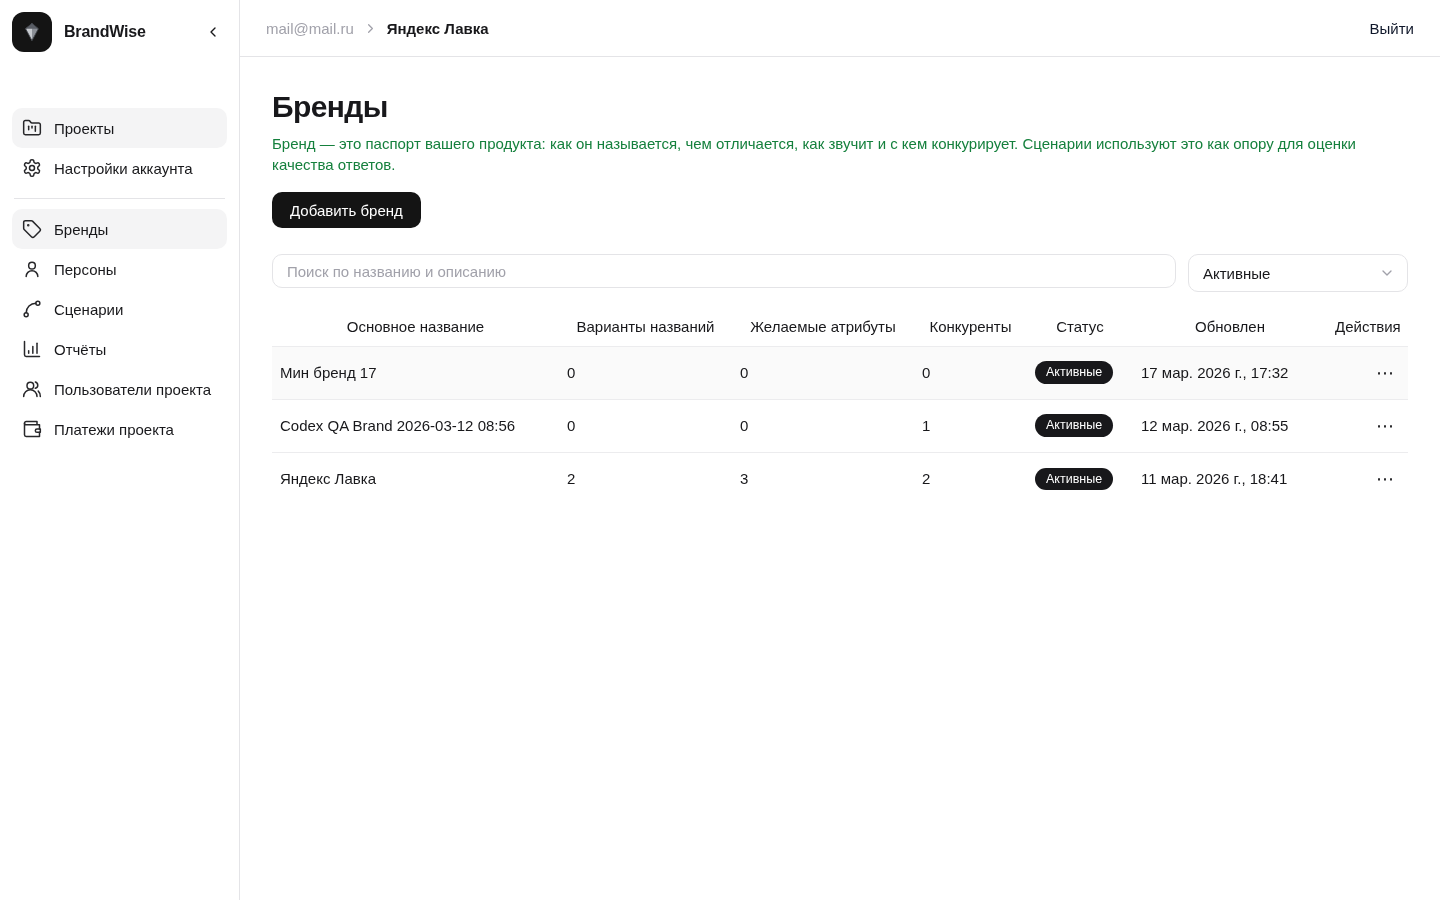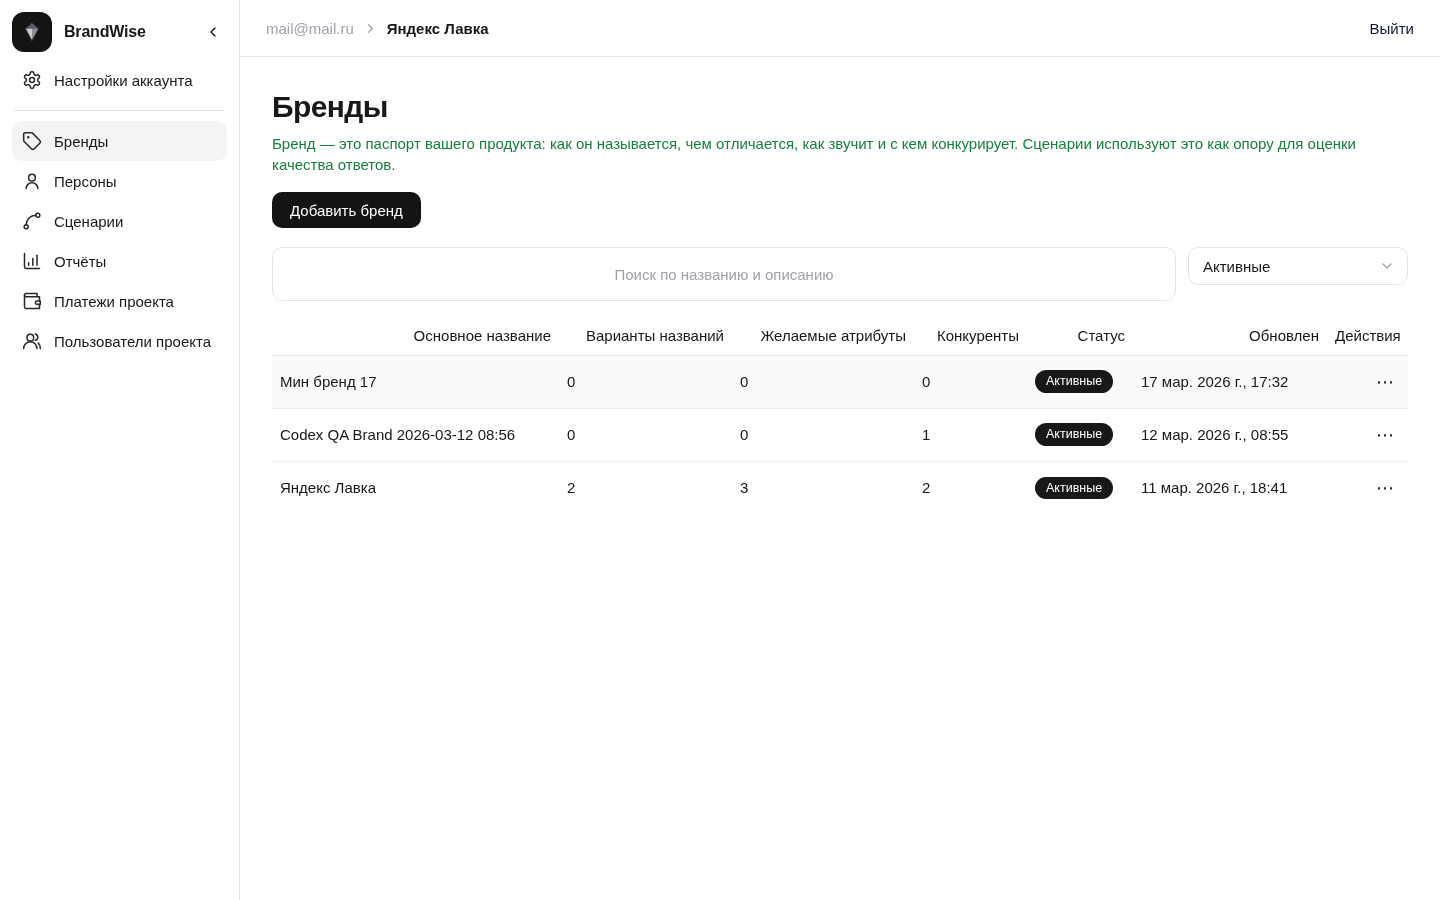--- a/index.html
+++ b/index.html
@@ -11,21 +11,21 @@
     display: flex;
   }
   svg { display: block; }
 
   
   .sidebar {
     width: 240px; min-width: 240px; height: 100%;
     border-right: 1px solid #e4e4e7;
     padding: 10px 12px;
     background: #ffffff;
-    display: flex; flex-direction: column;
+    display: flex; flex-direction: column; gap: 48px;
   }
   .logo-row { display: flex; align-items: center; gap: 12px; height: 44px; margin-bottom: 6px; padding-left: 0; }
   .logo-badge {
     width: 40px; height: 40px; border-radius: 12px; background: #141414;
     display: flex; align-items: center; justify-content: center; flex: none;
   }
   .app-name { font-size: 16px; font-weight: 700; flex: 1; letter-spacing: -0.2px; }
   .collapse-btn {
     width: 28px; height: 28px; border: none; background: transparent; border-radius: 8px;
     display: flex; align-items: center; justify-content: center; cursor: pointer; color: #18181b; padding: 0;
@@ -55,40 +55,40 @@
   }
 
   .content { padding: 33px 32px 0 32px; }
   .page-title { font-size: 30px; font-weight: 700; margin: 0 0 10px 0; letter-spacing: -0.6px; line-height: 1.1; }
   .page-desc { font-size: 15px; line-height: 1.4; color: #15803d; margin: 0 0 17px 0; }
 
   .add-btn {
     background: #141414; color: #ffffff; border: none; cursor: pointer;
     height: 36px; padding: 0 18px; border-radius: 10px;
     font-family: inherit; font-size: 15px; font-weight: 500;
-    margin-bottom: 19px;
+    margin-bottom: 26px;
   }
 
   .controls { display: flex; gap: 12px; margin-bottom: 16px; }
   .search-input {
-    flex: 1; height: 54px; border: 1px solid #e4e4e7; border-radius: 10px;
-    padding: 0 14px; font-family: inherit; font-size: 15px; color: #18181b; outline: none; text-align: center;
+    flex: 1; height: 34px; border: 1px solid #e4e4e7; border-radius: 10px;
+    padding: 0 14px; font-family: inherit; font-size: 15px; color: #18181b; outline: none;
   }
   .search-input::placeholder { color: #a1a1aa; }
   .filter-select {
     width: 220px; height: 38px; border: 1px solid #e4e4e7; border-radius: 10px;
     display: flex; align-items: center; justify-content: space-between;
     padding: 0 12px 0 14px; font-size: 15px; cursor: pointer; background: #fff;
   }
   .filter-chevron { color: #a1a1aa; }
 
   
   table.brand-table { width: 100%; border-collapse: collapse; font-size: 15px; table-layout: fixed; }
   .brand-table th {
-    text-align: right; font-weight: 500; color: #18181b;
+    text-align: center; font-weight: 500; color: #18181b;
     height: 38px; padding: 0 8px; border-bottom: 1px solid #ececee;
     white-space: nowrap; overflow: hidden;
   }
   .brand-table td { height: 53px; padding: 0 8px; white-space: nowrap; overflow: hidden; }
   .brand-table tbody tr { border-bottom: 1px solid #ececee; }
   .brand-table tbody tr:last-child { border-bottom: none; }
   .brand-table tbody tr.row-highlight { background: #fafafa; }
   .th-actions, .td-actions { text-align: right; }
   .status-badge {
     display: inline-block; background: #18181b; color: #ffffff;
@@ -114,20 +114,31 @@
     </div>
     <span class="app-name">BrandWise</span>
     <button class="collapse-btn">
       <svg width="16" height="16" viewBox="0 0 24 24" fill="none" stroke="currentColor" stroke-width="2" stroke-linecap="round" stroke-linejoin="round">
           <path d="m15 18-6-6 6-6"></path>
         </svg>
     </button>
   </div>
 
   <nav>
+    <div class="nav-item active">
+      <span class="nav-icon">
+        <svg width="20" height="20" viewBox="0 0 24 24" fill="none" stroke="currentColor" stroke-width="1.8" stroke-linecap="round" stroke-linejoin="round">
+          <path d="M4 20h16a2 2 0 0 0 2-2V8a2 2 0 0 0-2-2h-7.93a2 2 0 0 1-1.66-.9l-.82-1.2A2 2 0 0 0 7.93 3H4a2 2 0 0 0-2 2v13c0 1.1.9 2 2 2Z"></path>
+          <path d="M8 10v4"></path>
+            <path d="M12 10v2"></path>
+            <path d="M16 10v6"></path>
+        </svg>
+      </span>
+      <span>Проекты</span>
+    </div>
     <div class="nav-item">
       <span class="nav-icon">
         <svg width="20" height="20" viewBox="0 0 24 24" fill="none" stroke="currentColor" stroke-width="1.8" stroke-linecap="round" stroke-linejoin="round">
           <path d="M12.22 2h-.44a2 2 0 0 0-2 2v.18a2 2 0 0 1-1 1.73l-.43.25a2 2 0 0 1-2 0l-.15-.08a2 2 0 0 0-2.73.73l-.22.38a2 2 0 0 0 .73 2.73l.15.1a2 2 0 0 1 1 1.72v.51a2 2 0 0 1-1 1.74l-.15.09a2 2 0 0 0-.73 2.73l.22.38a2 2 0 0 0 2.73.73l.15-.08a2 2 0 0 1 2 0l.43.25a2 2 0 0 1 1 1.73V20a2 2 0 0 0 2 2h.44a2 2 0 0 0 2-2v-.18a2 2 0 0 1 1-1.73l.43-.25a2 2 0 0 1 2 0l.15.08a2 2 0 0 0 2.73-.73l.22-.39a2 2 0 0 0-.73-2.73l-.15-.08a2 2 0 0 1-1-1.74v-.5a2 2 0 0 1 1-1.74l.15-.09a2 2 0 0 0 .73-2.73l-.22-.38a2 2 0 0 0-2.73-.73l-.15.08a2 2 0 0 1-2 0l-.43-.25a2 2 0 0 1-1-1.73V4a2 2 0 0 0-2-2z"></path>
           <circle cx="12" cy="12" r="3"></circle>
         </svg>
       </span>
       <span>Настройки аккаунта</span>
     </div>
 
@@ -168,37 +179,37 @@
             <path d="M8 17v-3"></path>
             <path d="M13 17V9"></path>
             <path d="M18 17V5"></path>
         </svg>
       </span>
       <span>Отчёты</span>
     </div>
     <div class="nav-item">
       <span class="nav-icon">
         <svg width="20" height="20" viewBox="0 0 24 24" fill="none" stroke="currentColor" stroke-width="1.8" stroke-linecap="round" stroke-linejoin="round">
-          <path d="M21 12V7H5a2 2 0 0 1 0-4h13v4"></path>
-            <path d="M3 5v14a2 2 0 0 0 2 2h16v-5"></path>
-            <path d="M18 12a2 2 0 0 0 0 4h4v-4Z"></path>
-        </svg>
-      </span>
-      <span>Платежи проекта</span>
-    </div>
-    <div class="nav-item">
-      <span class="nav-icon">
-        <svg width="20" height="20" viewBox="0 0 24 24" fill="none" stroke="currentColor" stroke-width="1.8" stroke-linecap="round" stroke-linejoin="round">
           <circle cx="10" cy="8" r="4"></circle>
             <path d="M2 21a8 8 0 0 1 16 0"></path>
             <path d="M16 3.5a4 4 0 0 1 0 7.7"></path>
             <path d="M19.5 14.5a8 8 0 0 1 2.5 6.5"></path>
         </svg>
       </span>
       <span>Пользователи проекта</span>
+    </div>
+    <div class="nav-item">
+      <span class="nav-icon">
+        <svg width="20" height="20" viewBox="0 0 24 24" fill="none" stroke="currentColor" stroke-width="1.8" stroke-linecap="round" stroke-linejoin="round">
+          <path d="M21 12V7H5a2 2 0 0 1 0-4h13v4"></path>
+            <path d="M3 5v14a2 2 0 0 0 2 2h16v-5"></path>
+            <path d="M18 12a2 2 0 0 0 0 4h4v-4Z"></path>
+        </svg>
+      </span>
+      <span>Платежи проекта</span>
     </div>
   </nav>
 </aside>
 
 <div class="main">
   <header class="topbar">
     <div class="breadcrumb">
       <span class="crumb-muted">mail@mail.ru</span>
       <span class="crumb-sep">
         <svg width="15" height="15" viewBox="0 0 24 24" fill="none" stroke="currentColor" stroke-width="2" stroke-linecap="round" stroke-linejoin="round">

